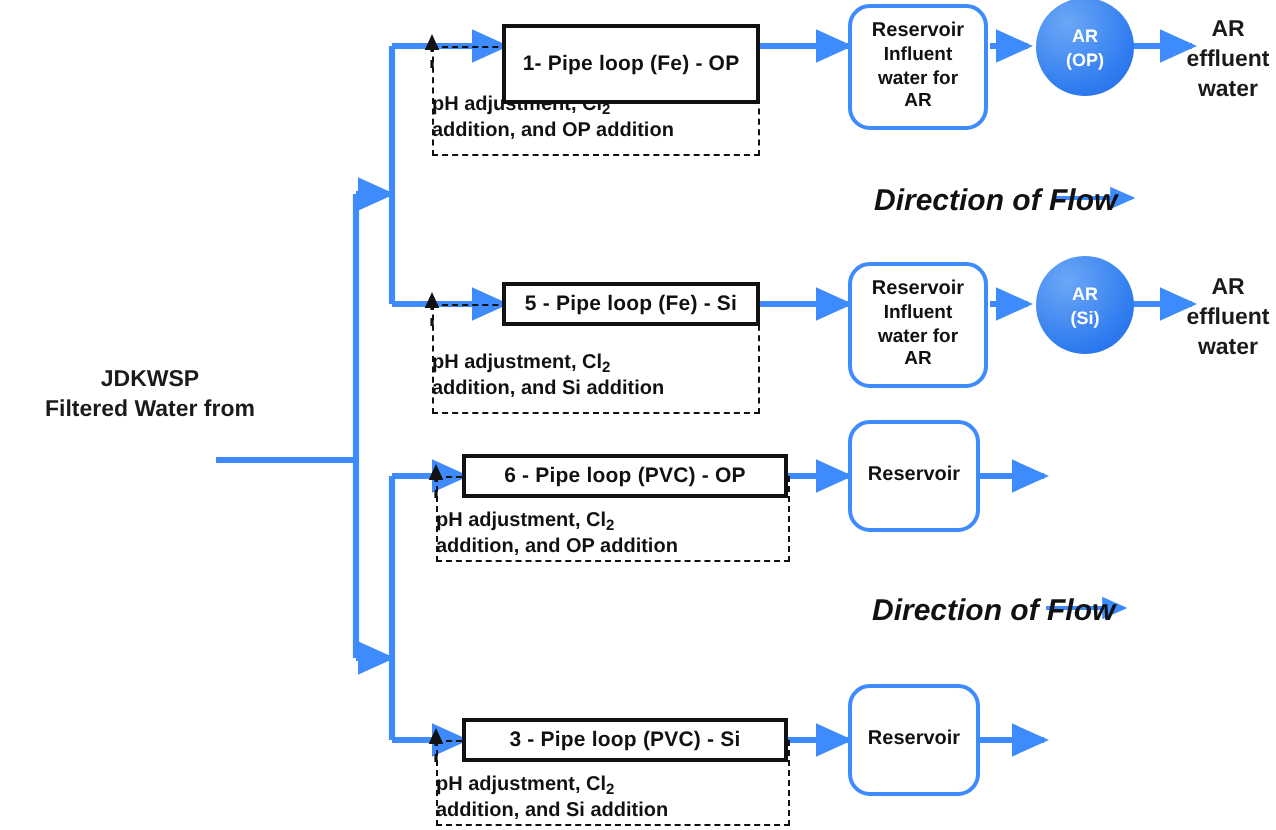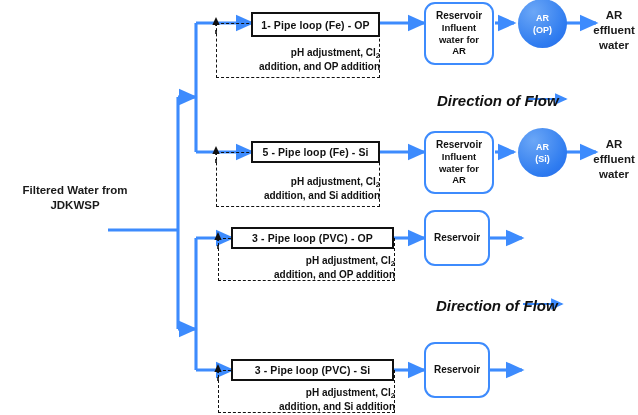--- a/index.html
+++ b/index.html
@@ -58,21 +58,21 @@
   
   .dashed-box {
     position: absolute;
     box-sizing: border-box;
     border: 1.6px dashed #111111;
     background: transparent;
     z-index: 1;
   }
   .dashed-caption {
     position: absolute;
-    text-align: right;
+    text-align: left;
     font-size: 10px;
     font-weight: bold;
     color: #111111;
     line-height: 13px;
     z-index: 3;
   }
   .dashed-caption sub {
     font-size: 7.5px;
     vertical-align: baseline;
     position: relative;
@@ -194,26 +194,26 @@
 
     <g stroke="#111111" stroke-width="1.6" fill="none" stroke-dasharray="4,4">
       <path d="M216,34 L216,18" marker-end="url(#blackhead)"></path>
       <path d="M216,163 L216,147" marker-end="url(#blackhead)"></path>
       <path d="M218,249 L218,233" marker-end="url(#blackhead)"></path>
       <path d="M218,381 L218,365" marker-end="url(#blackhead)"></path>
     </g>
   </svg>
 
   <div class="source-label">
+    <div>JDKWSP</div>
     <div>Filtered Water from</div>
-    <div>JDKWSP</div>
   </div>
 
   <div class="dashed-box" style="left:216px; top:23px; width:164px; height:55px;"></div>
-  <div class="loop-box" style="left:251px; top:12px; width:129px; height:25px;justify-content:center;">
+  <div class="loop-box" style="left:251px; top:12px; width:129px; height:40px;justify-content:center;">
     <span>1- Pipe loop (Fe) - OP</span>
   </div>
   <div class="dashed-caption" style="left:216px; top:46px; width:164px;">
     <div><span>pH adjustment, Cl</span><sub>2</sub></div>
     <div>addition, and OP addition</div>
   </div>
   <div class="reservoir" style="left:424px; top:2px; width:70px; height:63px;">
     <div class="res-title">Reservoir</div>
     <div class="res-sub">
       <div>Influent</div>
@@ -254,21 +254,21 @@
     <div>(Si)</div>
   </div>
   <div class="effluent" style="left:590px; top:137px; width:48px;">
     <div>AR</div>
     <div>effluent</div>
     <div>water</div>
   </div>
 
   <div class="dashed-box" style="left:218px; top:238px; width:177px; height:43px;"></div>
   <div class="loop-box" style="left:231px; top:227px; width:163px; height:22px;">
-    <span>3 - Pipe loop (PVC) - OP</span>
+    <span>6 - Pipe loop (PVC) - OP</span>
   </div>
   <div class="dashed-caption" style="left:218px; top:254px; width:177px;">
     <div><span>pH adjustment, Cl</span><sub>2</sub></div>
     <div>addition, and OP addition</div>
   </div>
   <div class="reservoir" style="left:424px; top:210px; width:66px; height:56px;">
     <div class="res-title">Reservoir</div>
   </div>
 
   <div class="dof" style="left:436px; top:297px;">Direction of Flow</div>

